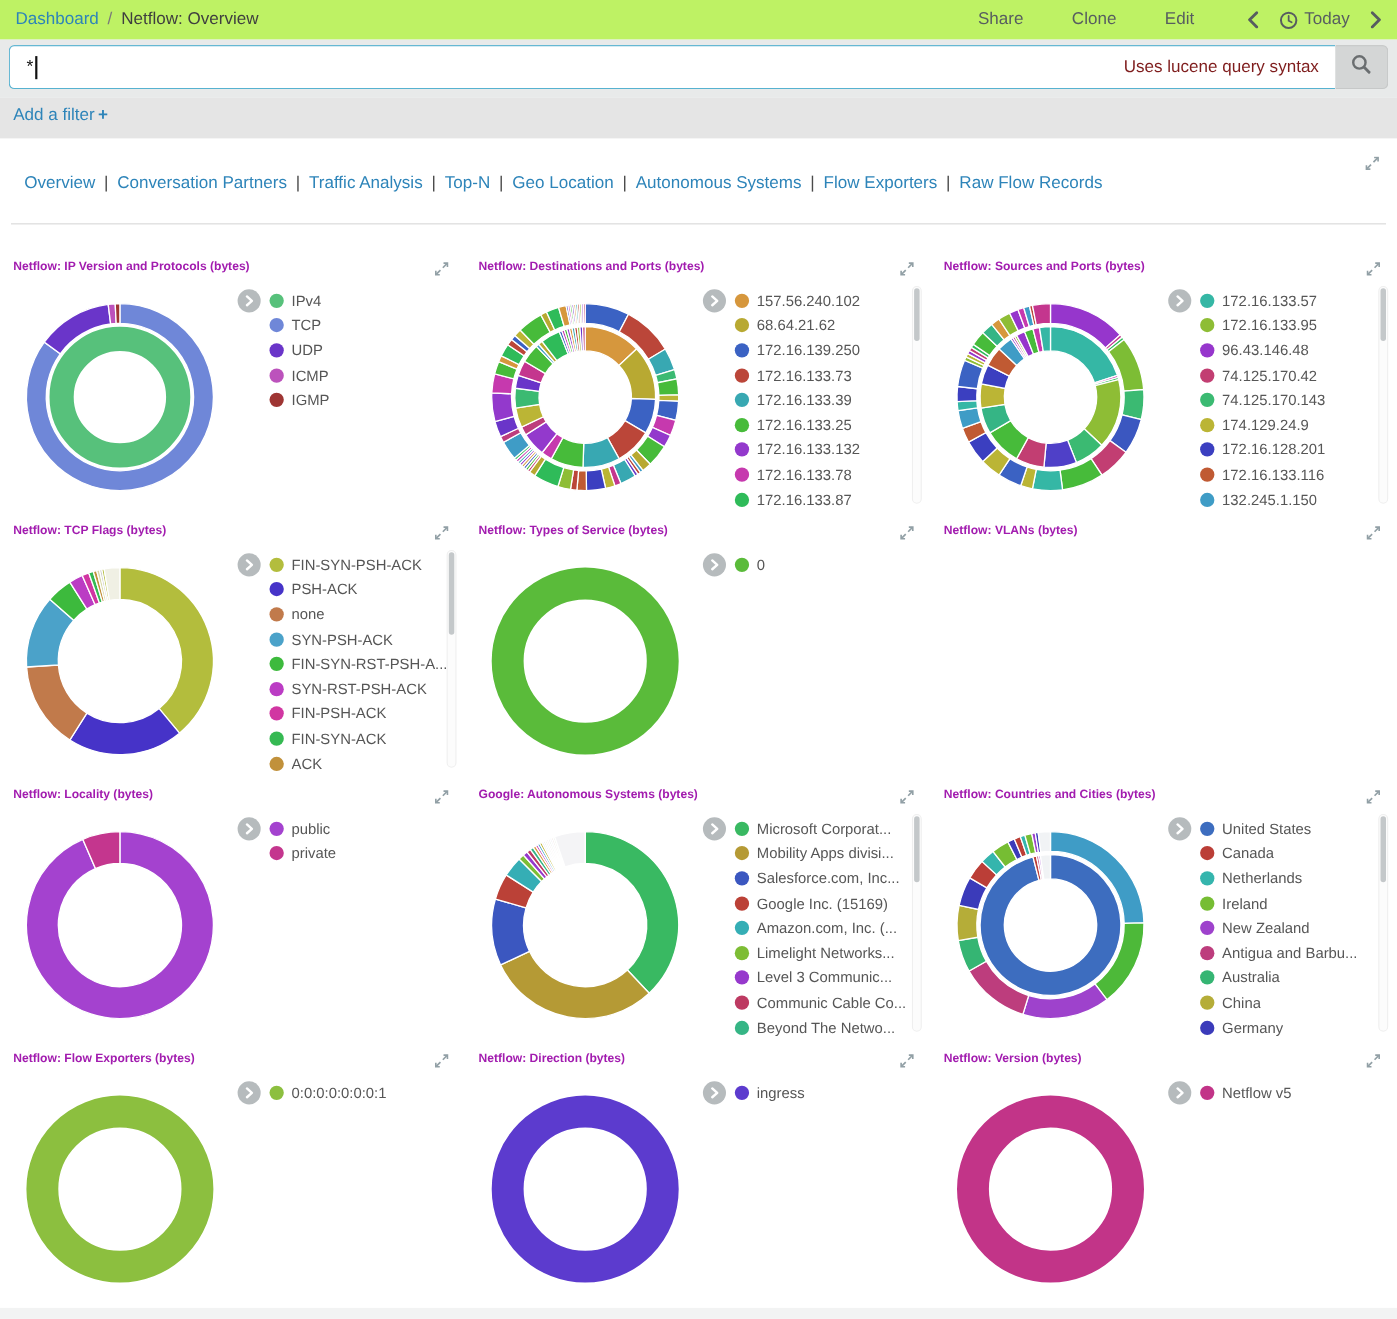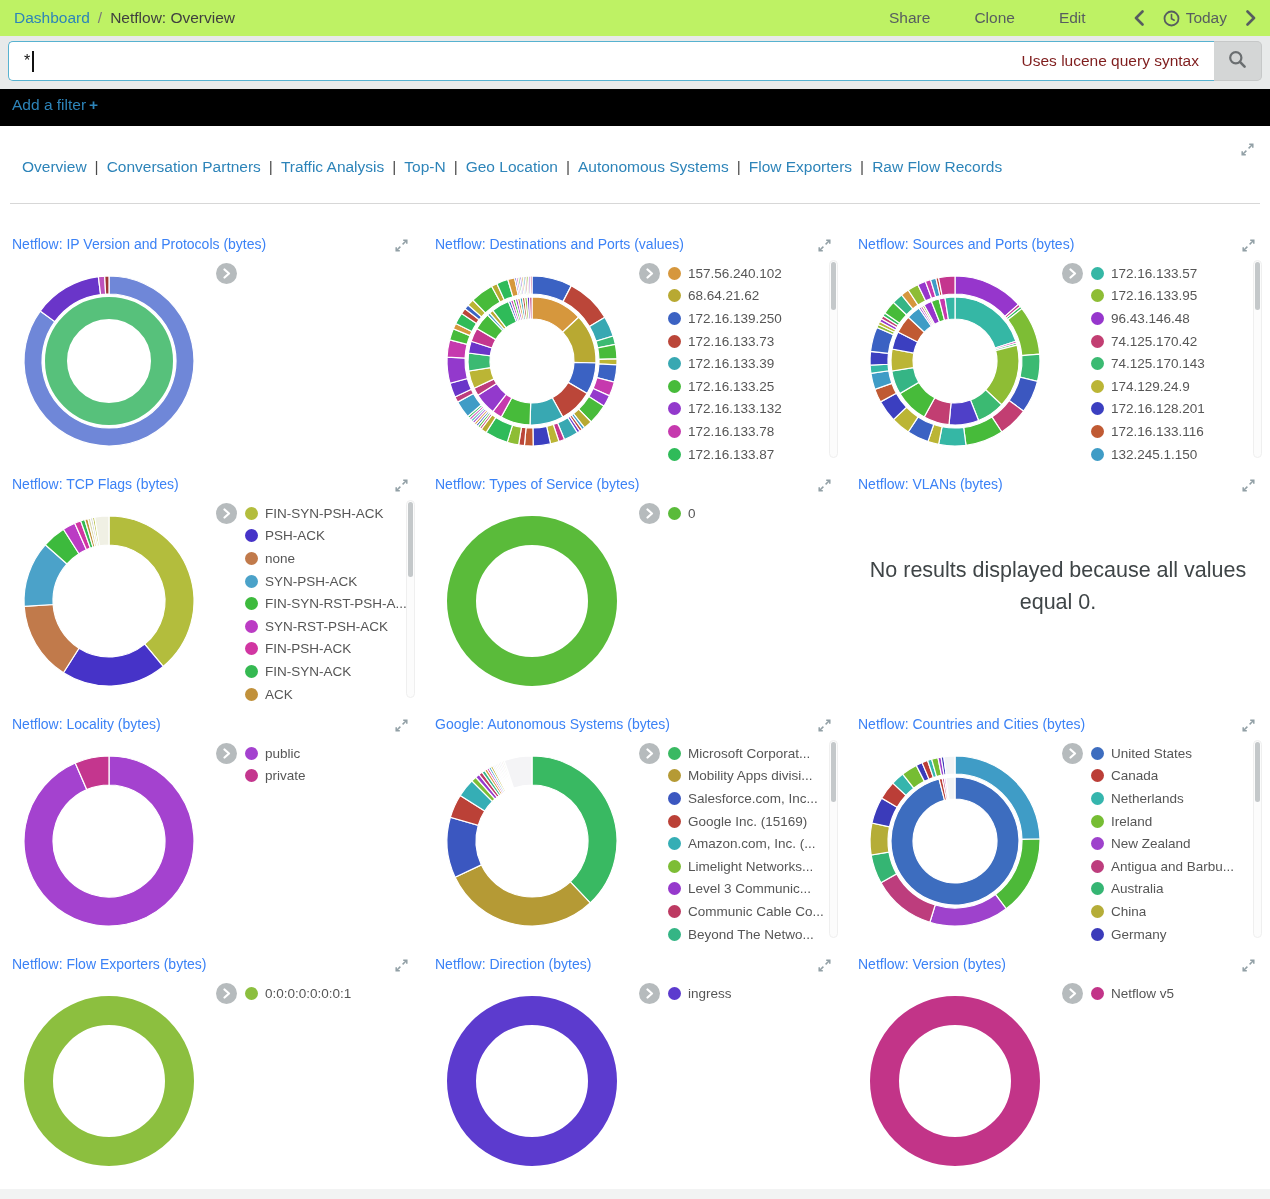--- a/index.html
+++ b/index.html
@@ -18,36 +18,36 @@
   
   .searchrow{background:#e8eaea;padding:5px 8px 8px;display:flex;}
   .searchbox{flex:1;background:#fff;border:1px solid #57b2d0;border-right:none;border-radius:5px 0 0 5px;
              height:40px;display:flex;align-items:center;padding:0 15px;box-sizing:border-box;}
   .qstar{font-size:16px;color:#111;}
   .caret{width:1.5px;height:21px;background:#111;margin-left:2px;}
   .hint{margin-left:auto;color:#7f1d1d;font-size:15.5px;cursor:pointer;}
   .searchbtn{width:48px;height:40px;background:#d4d6d6;border:1px solid #c6c8c8;border-left:none;
              border-radius:0 5px 5px 0;display:flex;align-items:center;justify-content:center;cursor:pointer;box-sizing:border-box;}
   
-  .filterrow{background:#000000;padding:7px 12px 12px;font-size:15.5px;}
+  .filterrow{background:#e5e5e5;padding:7px 12px 12px;font-size:15.5px;}
   .addfilter{color:#2d84b9;cursor:pointer;}
   .plus{font-weight:700;margin-left:3px;}
   
   .content{background:#fff;padding-top:8px;}
   .navpanel{position:relative;padding:6px 22px 0;}
   .navtitle{font-size:16.5px;color:#7d8c8e;}
   .navlinks{margin-top:16px;font-size:15.5px;color:#4a4a4a;line-height:21px;}
   .navlink{color:#2d84b9;cursor:pointer;}
   .navsep{color:#4a4a4a;margin:0 8px;}
   .nav-expand{position:absolute;right:16px;top:8px;cursor:pointer;}
   .divider{border:none;border-top:1px solid #d7d7d7;margin:26px 10px 0;}
   
   .grid{display:grid;grid-template-columns:423px 423px 424px;grid-auto-rows:240px;margin-top:22px;}
   .panel{position:relative;}
-  .panel-title{position:absolute;left:12px;top:10px;font-size:14px;color:#3b82f6;white-space:nowrap;max-width:370px;overflow:hidden;}
+  .panel-title{position:absolute;left:12px;top:10px;font-size:11px;color:#a21caf;white-space:nowrap;max-width:370px;overflow:hidden;font-weight:bold;}
   .expand{position:absolute;right:15px;top:12px;cursor:pointer;}
   .chart{position:absolute;left:14px;top:40px;}
   .legend{position:absolute;left:216px;top:36px;display:flex;align-items:flex-start;}
   .ltoggle{width:21px;height:21px;border-radius:50%;background:#b6bbbd;display:inline-flex;align-items:center;
            justify-content:center;margin-right:8px;margin-top:1px;flex:none;cursor:pointer;}
   .litems{list-style:none;margin:0;padding:0;max-width:178px;}
   .litem{display:flex;align-items:center;height:22.6px;cursor:pointer;}
   .ldot{width:13px;height:13px;border-radius:50%;margin-right:7px;flex:none;}
   .llabel{font-size:13.5px;color:#565656;white-space:nowrap;overflow:hidden;max-width:160px;}
   .no-results{position:absolute;left:0;right:0;top:88px;text-align:center;font-size:21.5px;color:#3f4547;line-height:1.5;padding:0 14px;}
@@ -143,24 +143,46 @@
             <path d="M 26.23 45.04 A 85 85 0 0 1 84.35 10.67 L 86.60 28.53 A 67 67 0 0 0 40.80 55.62 Z" fill="#6a35c9" stroke="#fff" stroke-width="1.2"></path>
             <path d="M 84.35 10.67 A 85 85 0 0 1 90.73 10.11 L 91.63 28.08 A 67 67 0 0 0 86.60 28.53 Z" fill="#bc52bc" stroke="#fff" stroke-width="1.2"></path>
             <path d="M 90.73 10.11 A 85 85 0 0 1 95.00 10.00 L 95.00 28.00 A 67 67 0 0 0 91.63 28.08 Z" fill="#9e3533" stroke="#fff" stroke-width="1.2"></path>
           </svg></div>
         <div class="legend">
           <span class="ltoggle">
             <svg width="11" height="11" viewBox="0 0 11 11">
               <path d="M3.5 1.5 L8 5.5 L3.5 9.5" fill="none" stroke="#fff" stroke-width="2.2" stroke-linecap="round" stroke-linejoin="round"></path>
             </svg>
           </span>
-        </div>
-      </div>
-      <div class="panel">
-        <div class="panel-title">Netflow: Destinations and Ports (values)</div>
+          <ul class="litems">
+            <li class="litem">
+              <span class="ldot" style="background: rgb(87, 193, 123);"></span>
+              <span class="llabel">IPv4</span>
+            </li>
+            <li class="litem">
+              <span class="ldot" style="background: rgb(111, 135, 216);"></span>
+              <span class="llabel">TCP</span>
+            </li>
+            <li class="litem">
+              <span class="ldot" style="background: rgb(106, 53, 201);"></span>
+              <span class="llabel">UDP</span>
+            </li>
+            <li class="litem">
+              <span class="ldot" style="background: rgb(188, 82, 188);"></span>
+              <span class="llabel">ICMP</span>
+            </li>
+            <li class="litem">
+              <span class="ldot" style="background: rgb(158, 53, 51);"></span>
+              <span class="llabel">IGMP</span>
+            </li>
+          </ul>
+        </div>
+      </div>
+      <div class="panel">
+        <div class="panel-title">Netflow: Destinations and Ports (bytes)</div>
         <span class="expand"><svg width="13" height="13" viewBox="0 0 13 13">
             <g fill="none" stroke="#92a0a6" stroke-width="1.5">
               <path d="M8.2 1.2 h3.6 v3.6"></path>
               <path d="M11.5 1.5 L7.6 5.4"></path>
               <path d="M4.8 11.8 H1.2 V8.2"></path>
               <path d="M1.5 11.5 L5.4 7.6"></path>
             </g>
           </svg></span>
         <div class="chart"><svg width="190" height="190">
             <path d="M 95.00 31.00 A 64 64 0 0 1 141.65 51.19 L 125.62 66.25 A 42 42 0 0 0 95.00 53.00 Z" fill="#d6973d" stroke="#fff" stroke-width="1.2"></path>
@@ -513,21 +535,20 @@
       <div class="panel">
         <div class="panel-title">Netflow: VLANs (bytes)</div>
         <span class="expand"><svg width="13" height="13" viewBox="0 0 13 13">
             <g fill="none" stroke="#92a0a6" stroke-width="1.5">
               <path d="M8.2 1.2 h3.6 v3.6"></path>
               <path d="M11.5 1.5 L7.6 5.4"></path>
               <path d="M4.8 11.8 H1.2 V8.2"></path>
               <path d="M1.5 11.5 L5.4 7.6"></path>
             </g>
           </svg></span>
-        <div class="no-results">No results displayed because all values equal 0.</div>
       </div>
       <div class="panel">
         <div class="panel-title">Netflow: Locality (bytes)</div>
         <span class="expand"><svg width="13" height="13" viewBox="0 0 13 13">
             <g fill="none" stroke="#92a0a6" stroke-width="1.5">
               <path d="M8.2 1.2 h3.6 v3.6"></path>
               <path d="M11.5 1.5 L7.6 5.4"></path>
               <path d="M4.8 11.8 H1.2 V8.2"></path>
               <path d="M1.5 11.5 L5.4 7.6"></path>
             </g>

